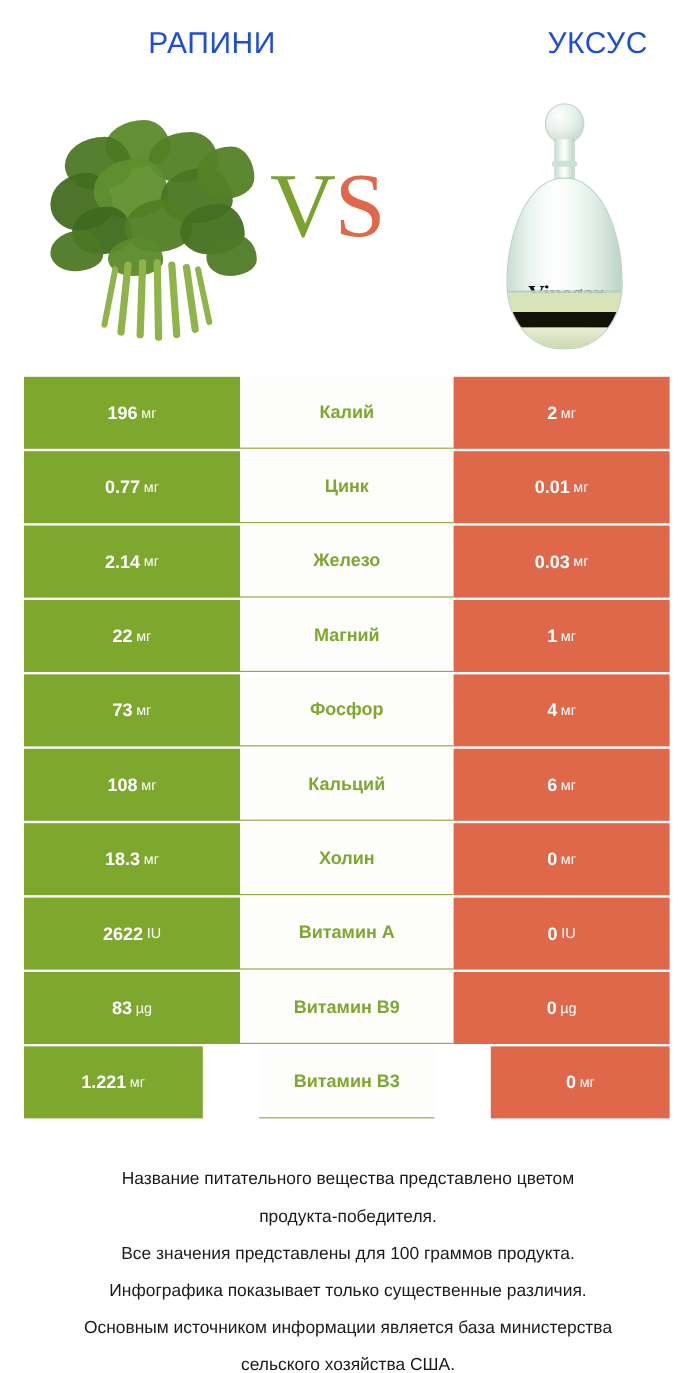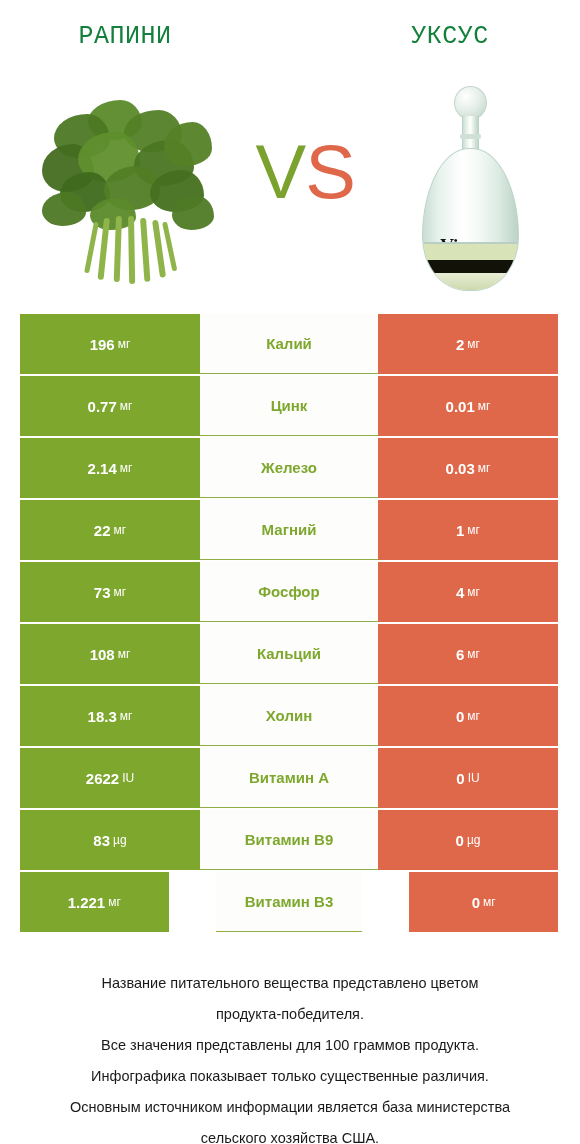--- a/index.html
+++ b/index.html
@@ -22,46 +22,46 @@
     position: absolute;
     top: 22px; left: 0;
     width: 580px;
     height: 40px;
   }
   .title {
     position: absolute;
     top: 0;
     font-size: 25px;
     font-weight: 400;
-    color: #15803d;
+    color: #1d4ed8;
     letter-spacing: 0.5px;
-    text-align: center;
+    text-align: right;
     white-space: nowrap;
-    font-family: Liberation Mono, monospace;
   }
   .title-left  { left: 20px;  width: 210px; }
   .title-right { left: 360px; width: 180px; }
 
   
   .hero {
     position: absolute;
     top: 78px; left: 0;
     width: 580px; height: 220px;
   }
 
   .vs {
     position: absolute;
     left: 225px; top: 56px;
     width: 130px;
     font-size: 76px;
     font-weight: 400;
     letter-spacing: -1px;
     line-height: 1;
-    text-align: right;
+    text-align: left;
     white-space: nowrap;
+    font-family: Liberation Serif, serif;
   }
   .vs .v { color: #7ba22e; }
   .vs .s { color: #e0684a; }
 
   
   .rapini {
     position: absolute;
     left: 42px; top: 22px;
     width: 176px; height: 186px;
   }

